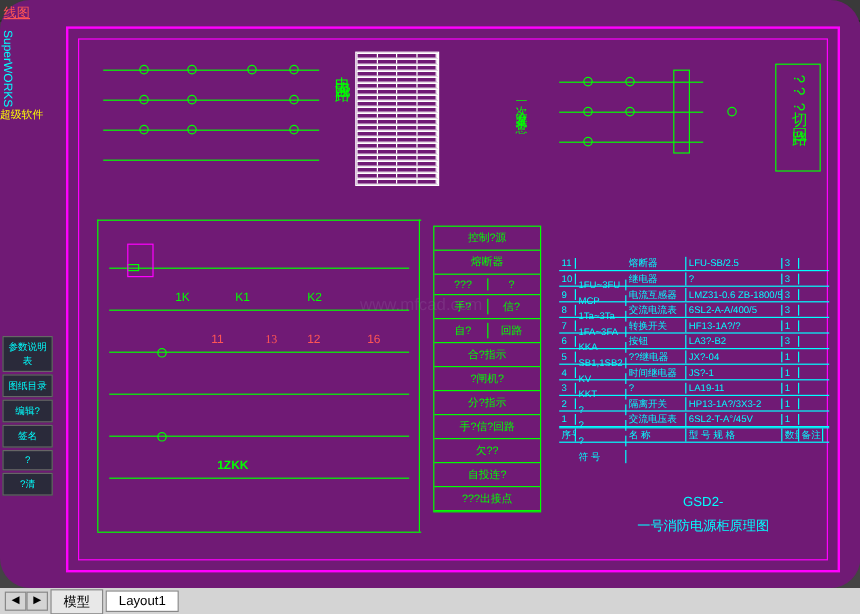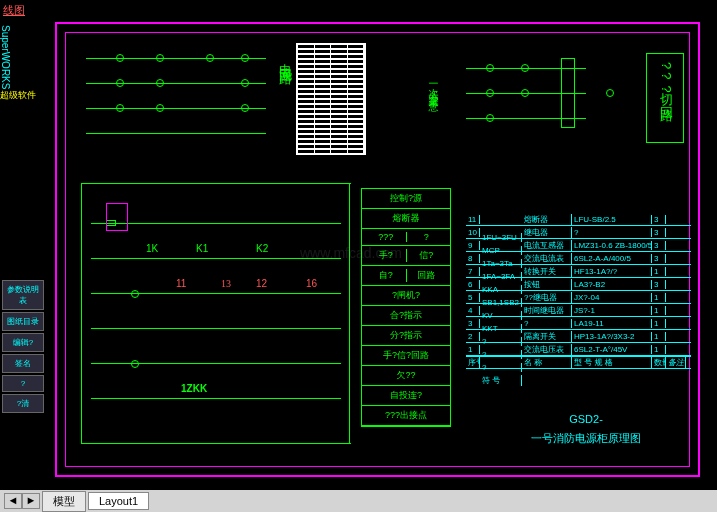--- a/index.html
+++ b/index.html
@@ -1,17 +1,17 @@
 <!DOCTYPE html>
 <html><head>
 <meta charset="utf-8">
 <style>
 * { margin:0; padding:0; box-sizing:border-box; }
 body { width:717px; height:512px; background:#444; font-family:SimSun,sans-serif; overflow:hidden; position:relative; }
-.canvas { position:absolute; left:0; top:0; width:717px; height:490px; background:#000000; }
+.canvas { position:absolute; left:0; top:0; width:717px; height:490px; background:#701a75;border-radius:25px; }
 .tabs { position:absolute; left:0; bottom:0; width:717px; height:22px; background:#d4d4d4; display:flex; align-items:center; font-size:11px; }
 .tab { padding:2px 10px; border:1px solid #888; background:#e8e8e8; margin-left:2px; cursor:pointer; }
 .tab.active { background:#fff; }
 .side-panel { position:absolute; left:0; top:25px; width:48px; height:450px; }
 .side-title { color:#0ff; font-size:10px; writing-mode:vertical-rl; }
 .side-sub { color:#ff0; font-size:9px; }
 .top-link { position:absolute; left:3px; top:3px; color:#f55; font-size:11px; text-decoration:underline; }
 .drawing { position:absolute; left:55px; top:22px; width:645px; height:455px; border:2px solid #f0f; }
 .inner-frame { position:absolute; left:8px; top:8px; right:8px; bottom:8px; border:1px solid #f0f; }
 
@@ -34,21 +34,21 @@
 
 .ctrl-box { position:absolute; left:295px; top:155px; width:90px; border:1px solid #0f0; }
 .ctrl-row { border-bottom:1px solid #0f0; color:#0f0; font-size:9px; padding:3px 4px; text-align:center; }
 .ctrl-row.split { display:flex; }
 .ctrl-row.split>div { flex:1; }
 .ctrl-row.split>div:first-child { border-right:1px solid #0f0; }
 
 .parts { position:absolute; left:400px; top:180px; width:225px; }
 .parts-row { display:flex; color:#0ff; font-size:8px; border-bottom:1px solid #0ff; height:13px; align-items:center; }
 .parts-row>div { padding:0 2px; border-right:1px solid #0ff; overflow:hidden; white-space:nowrap; }
-.c-idx{width:14px;} .c-sym{width:42px;margin-top:36px;} .c-nm{width:50px;} .c-spec{width:80px;} .c-qty{width:14px;} .c-rm{width:20px;font-style:italic;}
+.c-idx{width:14px;} .c-sym{width:42px;margin-top:36px;} .c-nm{width:50px;} .c-spec{width:80px;} .c-qty{width:14px;} .c-rm{width:20px;}
 .parts-hdr { color:#0ff; font-size:8px; border-top:1px solid #0ff; border-bottom:1px solid #0ff; }
 
 .title-blk { position:absolute; left:445px; bottom:20px; color:#0ff; font-size:11px; text-align:center; width:150px; }
 .watermark { position:absolute; left:280px; top:190px; color:rgba(200,200,220,.15); font-size:48px; font-weight:bold; pointer-events:none; z-index:5; }
 .wm-sub { position:absolute; left:300px; top:245px; color:rgba(200,200,220,.12); font-size:14px; pointer-events:none; z-index:5; }
 .side-btns { position:absolute; left:2px; top:280px; width:42px; }
 .side-btn { border:1px solid #666; background:#2a2a3a; color:#0ff; font-size:8px; padding:3px 1px; margin-bottom:2px; text-align:center; }
 .circ-sym { position:absolute; width:8px; height:8px; border:1px solid #0f0; border-radius:50%; }
 .sq-sym { position:absolute; width:10px; height:6px; border:1px solid #0f0; }
 .top-toolbar { position:absolute; left:0; top:0; width:717px; height:18px; background:#3a3a3a; border-bottom:1px solid #222; }
@@ -283,22 +283,22 @@
             <div>?</div>
           </div>
           <div class="ctrl-row split">
             <div>手?</div>
             <div>信?</div>
           </div>
           <div class="ctrl-row split">
             <div>自?</div>
             <div>回路</div>
           </div>
+          <div class="ctrl-row">合?指示</div>
           <div class="ctrl-row">?闸机?</div>
-          <div class="ctrl-row">合?指示</div>
           <div class="ctrl-row">分?指示</div>
           <div class="ctrl-row">手?信?回路</div>
           <div class="ctrl-row">欠??</div>
           <div class="ctrl-row">自投连?</div>
           <div class="ctrl-row">???出接点</div>
         </div>
 
       <div class="parts" id="parts">
           <div class="parts-row">
             <div class="c-idx">11</div>

